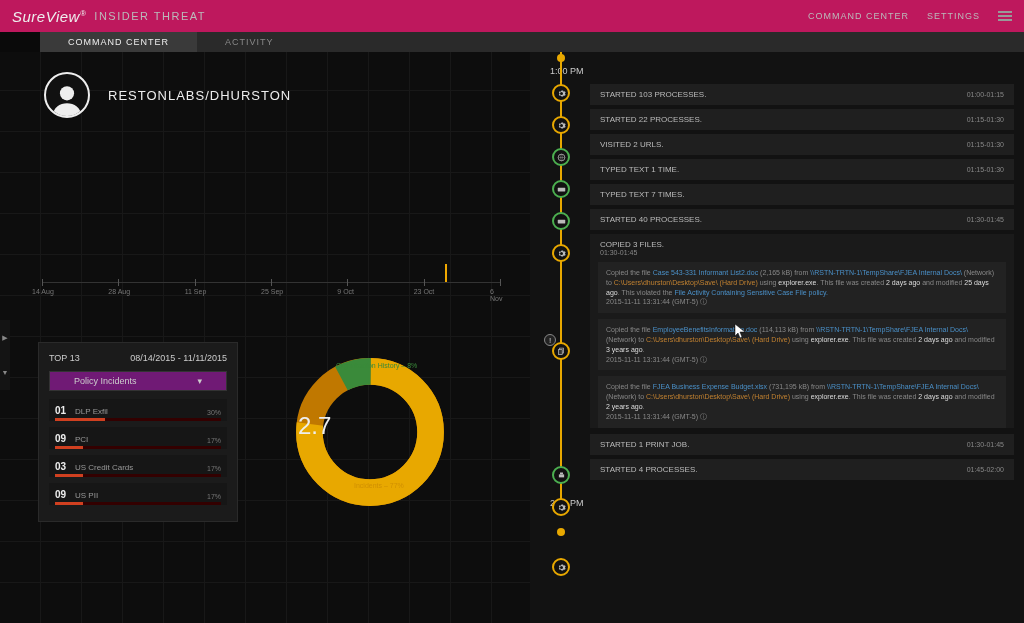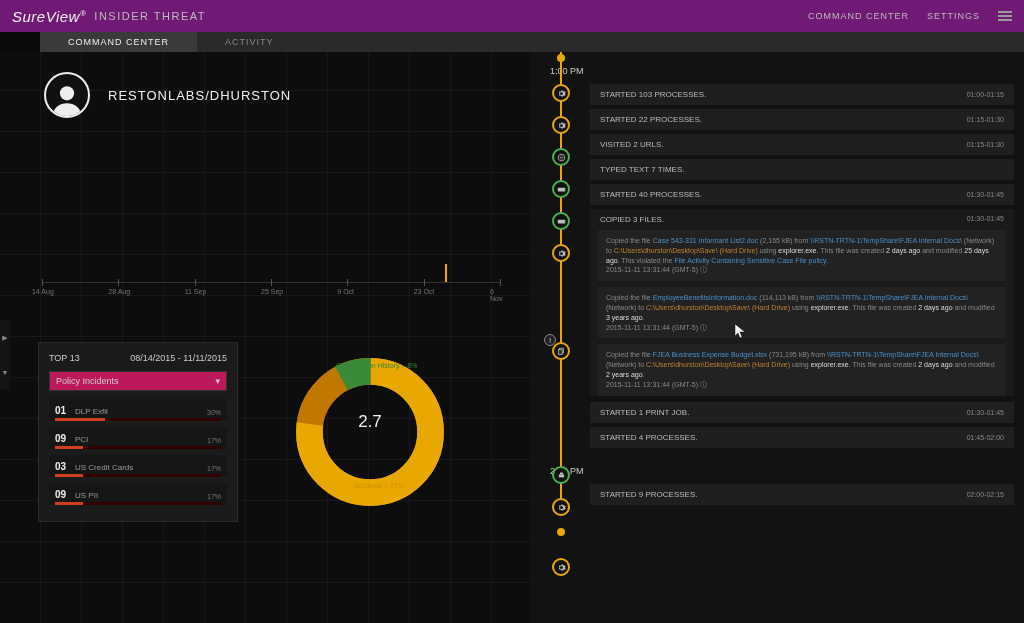--- a/index.html
+++ b/index.html
@@ -8,21 +8,21 @@
     background: #0a0a0a;
     font-family: "Segoe UI", Arial, sans-serif;
     color: #ccc;
     overflow: hidden;
     position: relative;
   }
   
   .topbar {
     height: 32px;
     display: flex; align-items: center;
-    background: #701a75;
+    background: #be185d;
     padding: 0 12px;
   }
   .logo { font-size: 15px; color: #eee; font-style: italic; letter-spacing: 0.5px;}
   .logo sup { font-size: 8px; vertical-align: super;}
   .logo-sub { font-size: 11px; color: #bbb; margin-left: 8px; letter-spacing: 1.5px;}
   .topbar-spacer { flex: 1; }
   .top-link { font-size: 9px; color: #bbb; letter-spacing: 1px; margin-left: 18px; cursor: pointer;}
   .hamburger { width: 14px; margin-left: 18px; cursor:pointer;}
   .hamburger div { height: 2px; background:#999; margin:2px 0;}
 
@@ -53,47 +53,47 @@
   
   .tl-strip { position:absolute; top:230px; left:42px; right:30px; height:20px;}
   .tl-axis { position:absolute; top:0; left:0; right:0; height:1px; background:#333;}
   .tl-tick { position:absolute; top:-3px; width:1px; height:7px; background:#555;}
   .tl-label { position:absolute; top:6px; font-size:7px; color:#777;}
   .tl-bar { position:absolute; bottom:20px; width:2px; background:#f0a800;}
 
   
   .top10 { position:absolute; top:290px; left:38px; width:200px; background:#1b1b1b; border:1px solid #2a2a2a; padding:10px;}
   .top10-hdr { display:flex; justify-content:space-between; font-size:9px; color:#ccc; margin-bottom:8px;}
-  .top10-select { background:#be185d; border:1px solid #333; color:#ccc; font-size:9px; padding:4px 6px; display:flex; justify-content:space-between; align-items:center; cursor:pointer; margin-bottom:8px;gap:42px;}
+  .top10-select { background:#701a75; border:1px solid #333; color:#ccc; font-size:9px; padding:4px 24px; display:flex; justify-content:space-between; align-items:center; cursor:pointer; margin-bottom:8px;gap:42px;}
   .row10 { margin-bottom:4px; background:#161616;}
   .row10-top { display:flex; align-items:flex-end; padding:6px 6px 2px;}
   .row10-num { font-size:10px; font-weight:bold; color:#eee; width:20px;}
   .row10-name { font-size:8px; color:#999; flex:1;}
   .row10-pct { font-size:7px; color:#777;}
   .row10-bar { height:3px; background:#300; position:relative; margin:0 6px 6px;}
   .row10-bar-fill { height:100%; background:#d04020;}
 
   
   .donut-wrap { position:absolute; top:300px; left:290px; }
-  .donut-center { position:absolute; top:60px; left:0; width:160px; text-align:center; font-size:17px; color:#eee;}
+  .donut-center { position:absolute; top:60px; left:8px; width:160px; font-size:24px; color:#eee;}
   .donut-label-top { position:absolute; top:10px; left:46px; font-size:7px; color:#3a8a3a;}
   .donut-label-bot { position:absolute; top:130px; left:64px; font-size:7px; color:#d09000;}
 
   
   .time-col { position:relative; padding-left:60px;}
   .time-head { font-size:9px; color:#ccc; padding:8px 0 4px 0;}
   .vline { position:absolute; left:30px; top:0; bottom:0; width:2px; background:#e8a800;}
   .node { position:absolute; left:22px; width:18px; height:18px; border-radius:50%; border:2px solid #e8a800; background:#111; display:flex; align-items:center; justify-content:center;}
   .node.inner { width:8px; height:8px; border:none; background:#e8a800; left:27px;}
   .node.green { border-color:#4caf50;}
   .node svg { width:9px; height:9px; fill:#ccc;}
   .event { background:#1f1f1f; margin:4px 10px 4px 0; padding:6px 10px; display:flex; justify-content:space-between; font-size:8px; color:#bbb; min-height:18px; align-items:center;}
   .event-time { font-size:7px; color:#888;}
   .detail-block { background:#1a1a1a; margin:4px 10px 4px 0; }
-  .detail-hdr { display:flex; justify-content:space-between; padding:6px 10px 0; font-size:8px; color:#bbb;}
+  .detail-hdr { display:flex; justify-content:space-between; padding:6px 10px 0; font-size:8px; color:#bbb;flex-direction:column;}
   .detail-item { background:#222; margin:6px 8px; padding:6px 8px; font-size:7px; color:#888; line-height:1.4;}
   .detail-item .link { color:#4a90c8;}
   .detail-item .em { color:#c08030;}
   .detail-item .strong { color:#ddd;}
 
   .side-arrow { position:absolute; left:0; top:268px; width:10px; height:70px; background:#141414; display:flex; flex-direction:column; align-items:center; justify-content:space-around; cursor:pointer;}
   .side-arrow span { font-size:7px; color:#888;}
 
 </style>
 </head>
@@ -251,20 +251,24 @@
         <div class="event">
           <span>VISITED 2 URLS.</span>
           <span class="event-time">01:15-01:30</span>
         </div>
         <div class="node green" style="top: 96px;">
           <svg viewBox="0 0 24 24">
             <circle cx="12" cy="12" r="9" fill="none" stroke="#bbb" stroke-width="2"></circle>
             <path d="M3 12h18M12 3c3 3 3 15 0 18M12 3c-3 3-3 15 0 18" stroke="#bbb" fill="none"></path>
           </svg>
         </div>
+        <div class="event">
+          <span>TYPED TEXT 1 TIME.</span>
+          <span class="event-time">01:15-01:30</span>
+        </div>
         <div class="node green" style="top: 128px;">
           <svg viewBox="0 0 24 24">
             <rect x="2" y="7" width="20" height="10" rx="1" fill="#bbb"></rect>
           </svg>
         </div>
         <div class="event">
           <span>TYPED TEXT 7 TIMES.</span>
           <span class="event-time"></span>
         </div>
         <div class="node green" style="top: 160px;">
@@ -320,24 +324,20 @@
           <span class="event-time">01:45-02:00</span>
         </div>
         <div class="node" style="top: 446px;">
           <svg viewBox="0 0 24 24">
             <path d="M12 8a4 4 0 100 8 4 4 0 000-8zm9 4l2 3-2 3-3-1-2 3h-4l-2-3-3 1-2-3 2-3-2-3 2-3 3 1 2-3h4l2 3 3-1 2 3-2 3z" fill="#bbb"></path>
           </svg>
         </div>
         <div class="node inner" style="top: 476px;"></div>
         <div style="height: 6px;"></div>
         <div class="time-head" style="margin-left: -40px;">2:00 PM</div>
-        <div class="event">
-          <span>STARTED 9 PROCESSES.</span>
-          <span class="event-time">02:00-02:15</span>
-        </div>
         <div class="node" style="top: 506px;">
           <svg viewBox="0 0 24 24">
             <path d="M12 8a4 4 0 100 8 4 4 0 000-8zm9 4l2 3-2 3-3-1-2 3h-4l-2-3-3 1-2-3 2-3-2-3 2-3 3 1 2-3h4l2 3 3-1 2 3-2 3z" fill="#bbb"></path>
           </svg>
         </div>
       </div>
   </div>
 </div>
 
 <div style="position: absolute; left: 734px; top: 323px; z-index: 100; pointer-events: none;"><svg width="14" height="16">

